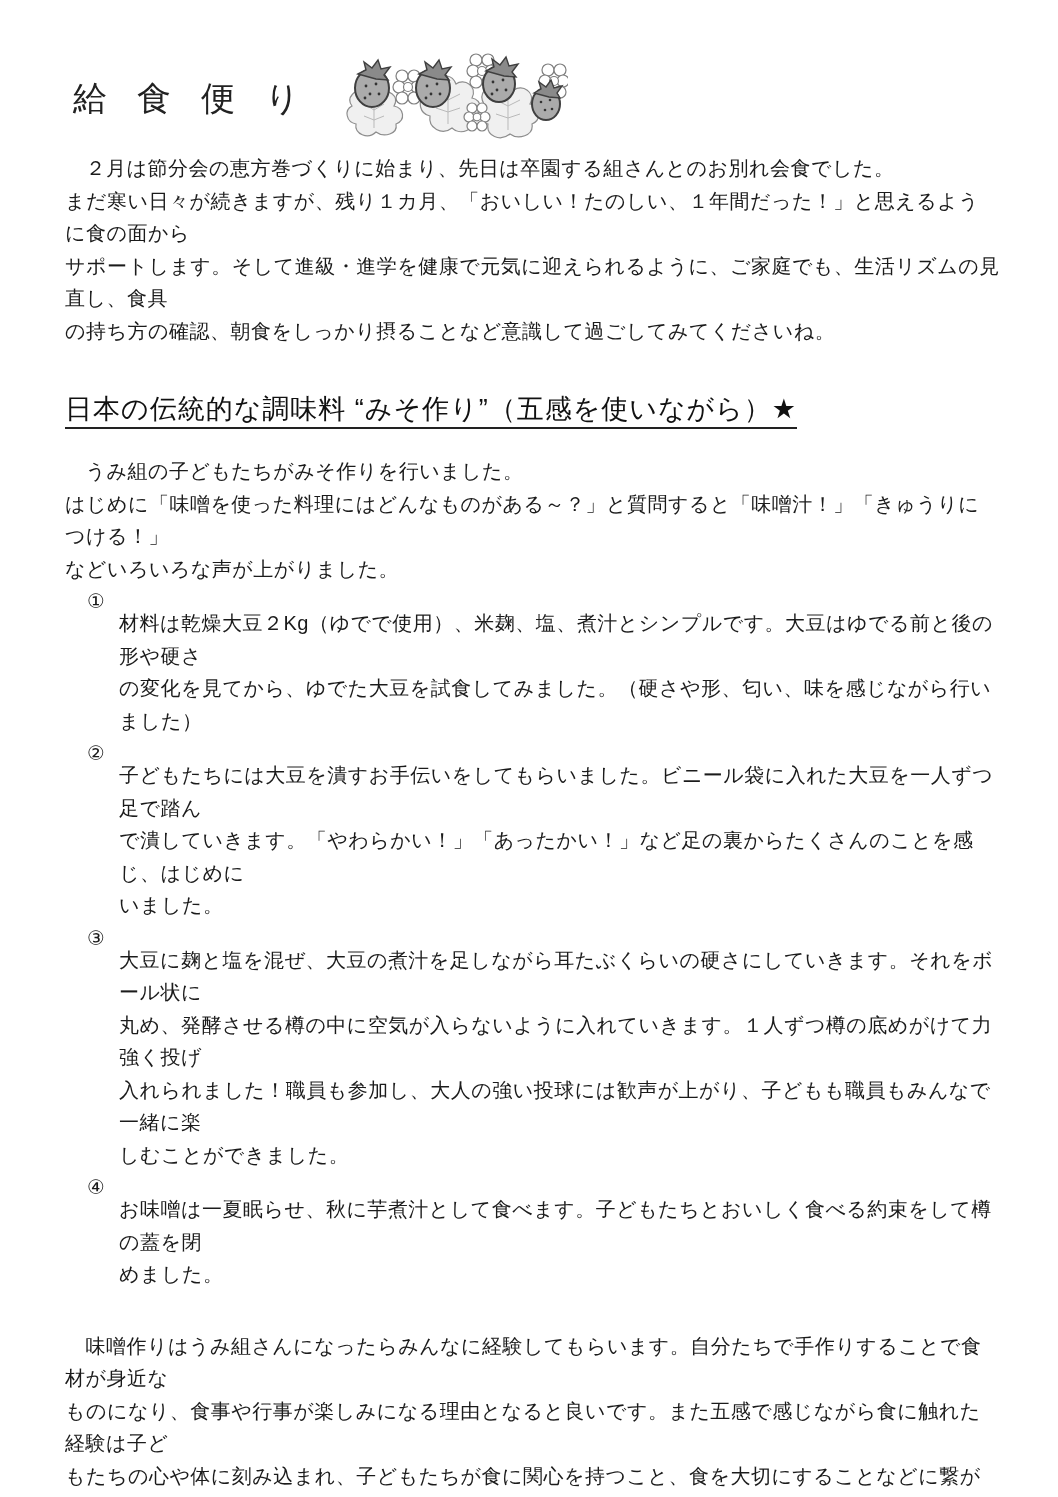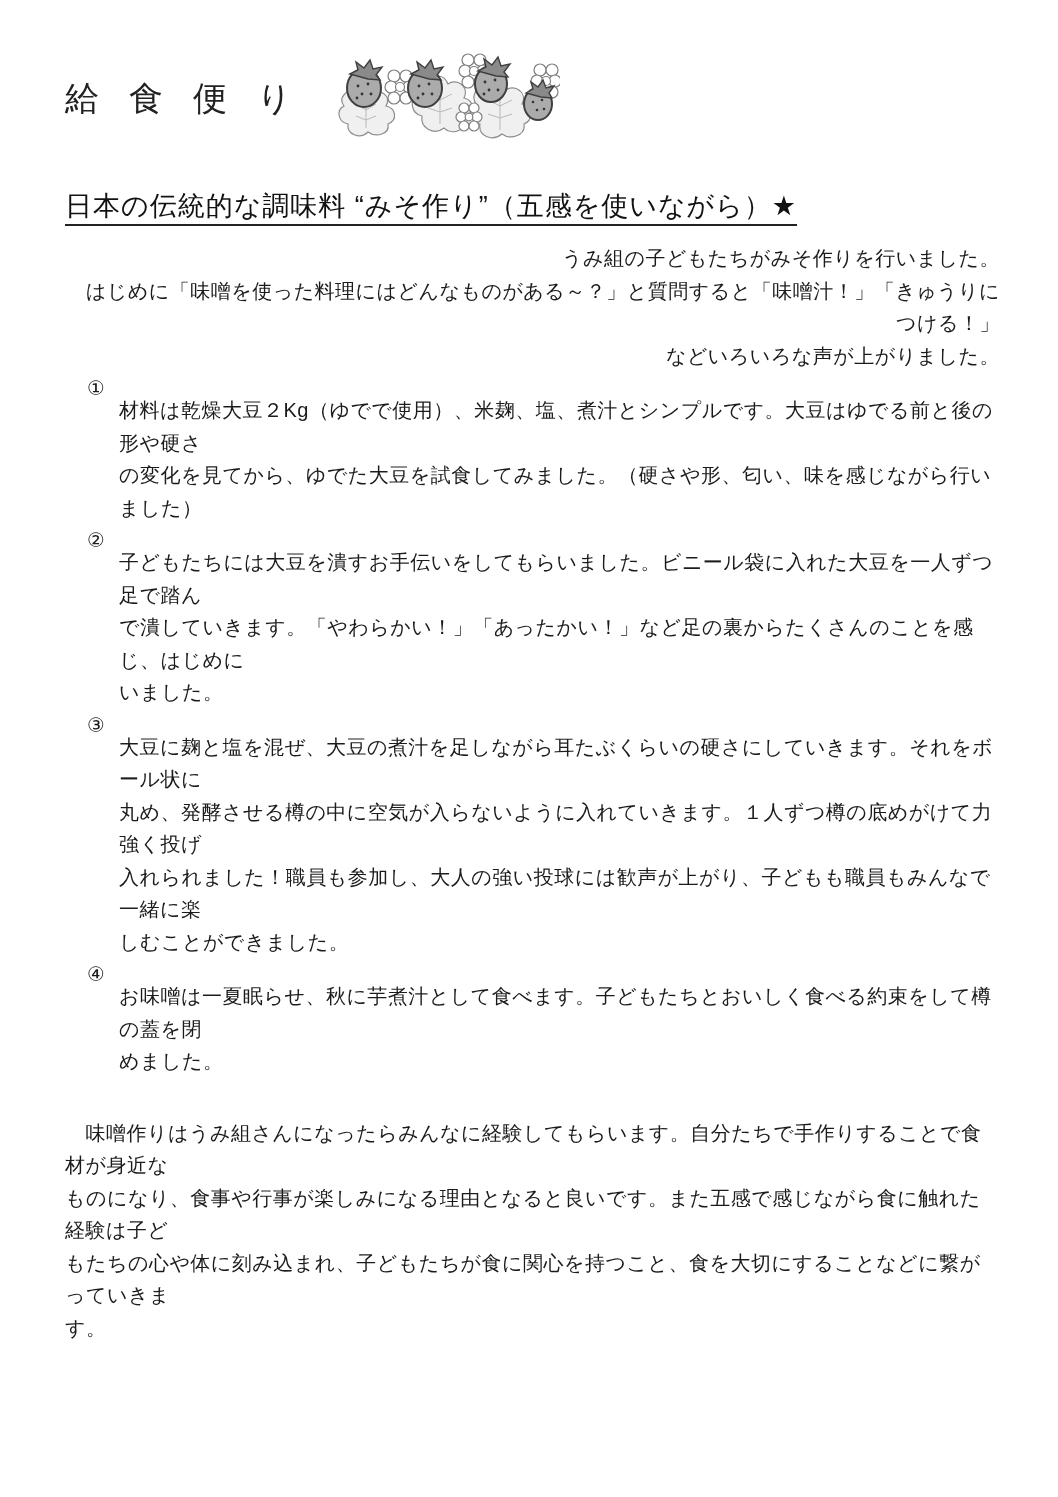--- a/index.html
+++ b/index.html
@@ -7,39 +7,39 @@
     position:relative;
     width:1058px;
     min-height:1497px;
     box-sizing:border-box;
     padding:52px 58px 40px 65px;
     background:#fff;
     color:#1b1b1b;
     font-family:"Liberation Sans","DejaVu Sans",sans-serif;
   }
   
-  .masthead{display:flex;align-items:flex-start;height:92px;}
+  .masthead{display:flex;align-items:flex-start;height:92px;margin-left:8px;}
   .page-title{
     font-size:34px;font-weight:400;letter-spacing:30px;
     margin:24px 0 0 0;white-space:nowrap;color:#222;
   }
   .illustration{margin-left:6px;margin-top:0;flex:none;}
   .date-line{font-size:21px;text-align:right;margin:4px 32px 0 0;}
   
   .body-text{
     font-size:20px;line-height:32.5px;margin:0;
     white-space:pre-wrap;letter-spacing:.5px;
   }
   .intro{margin-top:8px;}
   
   .section-heading{
     display:inline-block;font-size:27px;font-weight:400;letter-spacing:1px;
     border-bottom:2px solid #222;margin:44px 0 0 0;color:#111;
   }
-  .miso-intro{margin-top:16px;text-align:right;}
+  .miso-intro{margin-top:26px;}
   .steps{margin:0;padding:0;}
   .step-row{display:flex;font-size:20px;line-height:32.5px;letter-spacing:.5px;}
   .step-num{flex:none;width:32px;margin-left:22px;}
   .step-text{white-space:pre-wrap;margin-top:22px;}
   .after-steps{margin-top:39px;}
   @supports ((-webkit-text-stroke:1px #333)){
     .outline{color:#fff;-webkit-text-stroke:1.15px #3d3d3d;}
   }
 </style>
 </head>
@@ -144,20 +144,24 @@
               <circle cx="214" cy="48" r="1.3"></circle>
               <circle cx="209" cy="58" r="1.3"></circle>
               <circle cx="216" cy="57" r="1.3"></circle>
             </g>
         </g>
       </g>
     </svg>
   </div>
 
 
+  <p class="body-text intro">　２月は節分会の恵方巻づくりに始まり、先日は卒園する組さんとのお別れ会食でした。
+まだ寒い日々が続きますが、残り１カ月、「おいしい！たのしい、１年間だった！」と思えるように食の面から
+サポートします。そして進級・進学を健康で元気に迎えられるように、ご家庭でも、生活リズムの見直し、食具
+の持ち方の確認、朝食をしっかり摂ることなど意識して過ごしてみてくださいね。</p>
 
   
   <h2 class="section-heading">日本の伝統的な調味料 “みそ作り”（五感を使いながら）★</h2>
 
   <p class="body-text miso-intro">　うみ組の子どもたちがみそ作りを行いました。
 はじめに「味噌を使った料理にはどんなものがある～？」と質問すると「味噌汁！」「きゅうりにつける！」
 などいろいろな声が上がりました。</p>
 
   <div class="steps">
     <div class="step-row">

